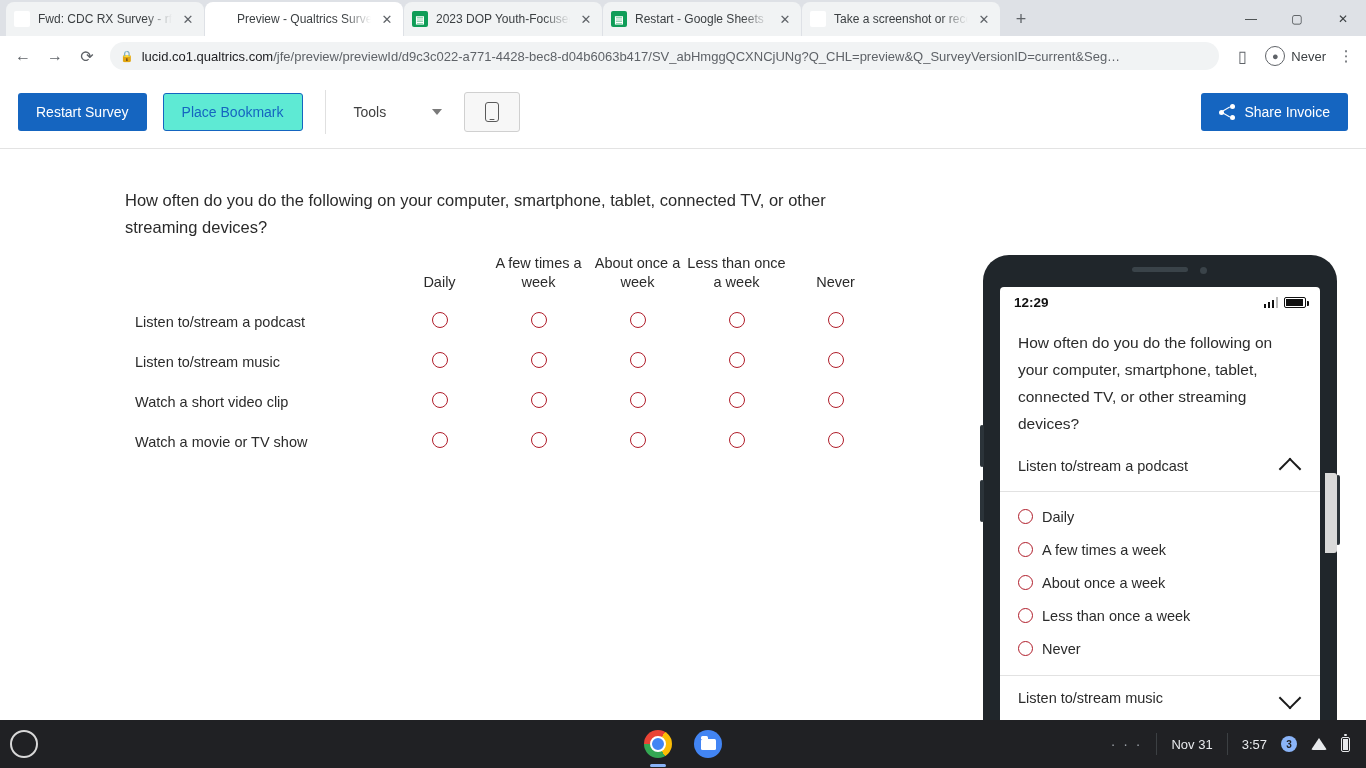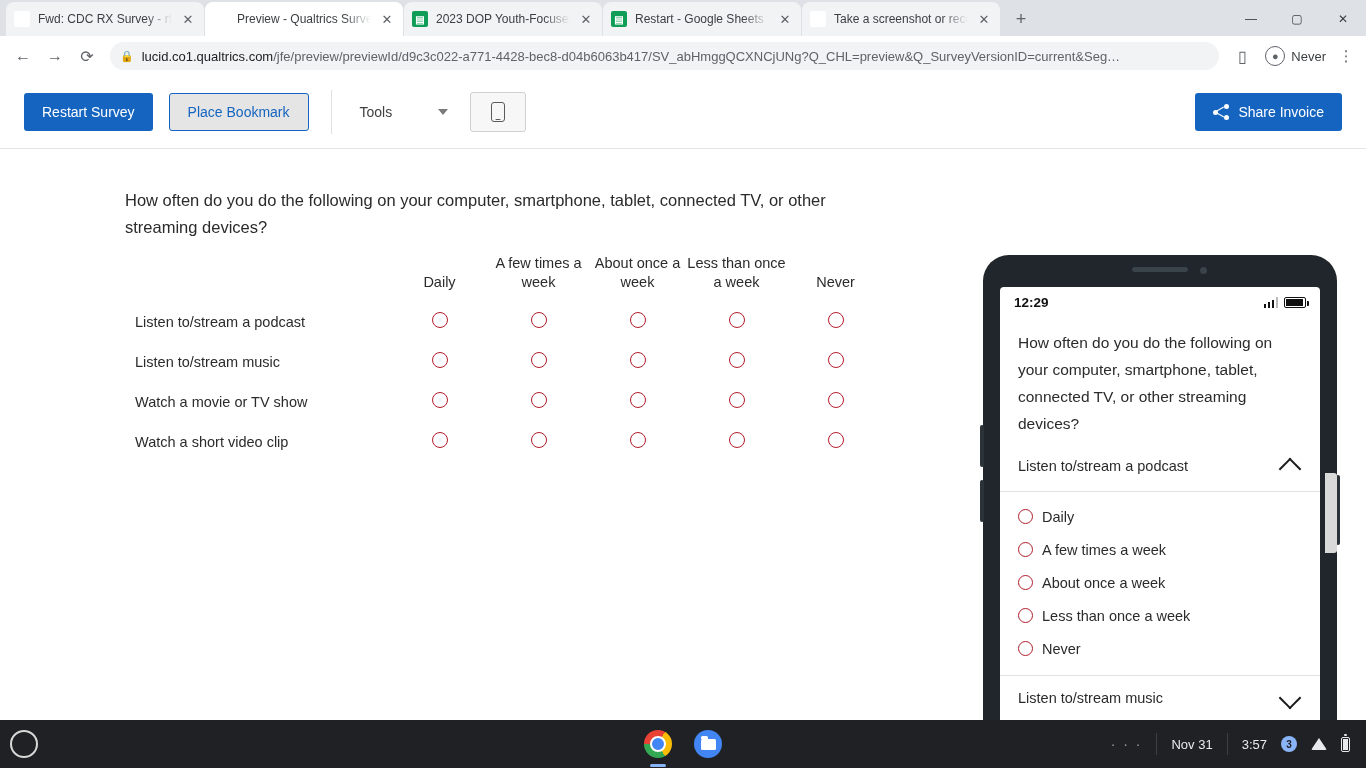--- a/index.html
+++ b/index.html
@@ -125,35 +125,35 @@
   .page {
     flex: 1 1 auto;
     background: #fff;
     position: relative;
     overflow: hidden;
   }
   .qbar {
     height: 73px;
     border-bottom: 1px solid #e3e3e3;
     display: flex; align-items: center;
-    padding: 0 24px;
+    padding: 0 18px;
     gap: 16px;
   }
   .btn-primary {
     background: #1565c0;
     color: #fff;
     border: none;
     height: 38px;
     padding: 0 18px;
     border-radius: 3px;
     font-size: 14px;
     display:flex;align-items:center;
   }
   .btn-outline {
-    background: #e5e5e5;
+    background: #5eead4;
     color: #1565c0;
     border: 1px solid #1565c0;
     height: 38px;
     padding: 0 18px;
     border-radius: 3px;
     font-size: 14px;
     display:flex;align-items:center;
   }
   .bar-sep { width:1px; height:44px; background:#e0e0e0; margin: 0 6px;}
   .tools {
@@ -506,29 +506,29 @@
             </tr>
             <tr>
               <td class="rowlabel">Listen to/stream music</td>
               <td class="cell"><span class="radio"></span></td>
               <td class="cell"><span class="radio"></span></td>
               <td class="cell"><span class="radio"></span></td>
               <td class="cell"><span class="radio"></span></td>
               <td class="cell"><span class="radio"></span></td>
             </tr>
             <tr>
-              <td class="rowlabel">Watch a movie or TV show</td>
+              <td class="rowlabel">Watch a short video clip</td>
               <td class="cell"><span class="radio"></span></td>
               <td class="cell"><span class="radio"></span></td>
               <td class="cell"><span class="radio"></span></td>
               <td class="cell"><span class="radio"></span></td>
               <td class="cell"><span class="radio"></span></td>
             </tr>
             <tr>
-              <td class="rowlabel">Watch a short video clip</td>
+              <td class="rowlabel">Watch a movie or TV show</td>
               <td class="cell"><span class="radio"></span></td>
               <td class="cell"><span class="radio"></span></td>
               <td class="cell"><span class="radio"></span></td>
               <td class="cell"><span class="radio"></span></td>
               <td class="cell"><span class="radio"></span></td>
             </tr>
           </tbody>
         </table>
       </div>
 

